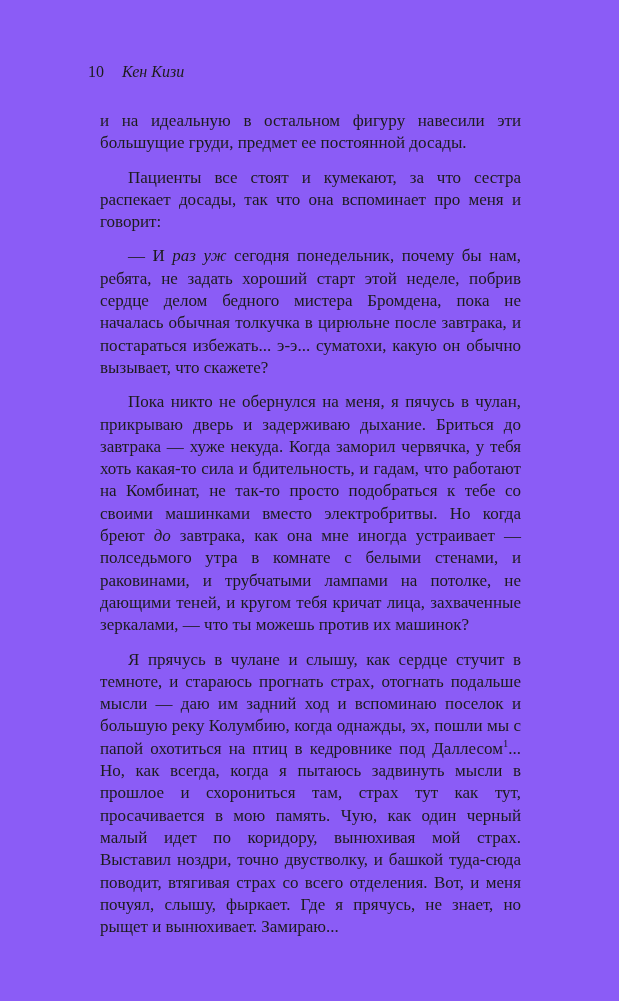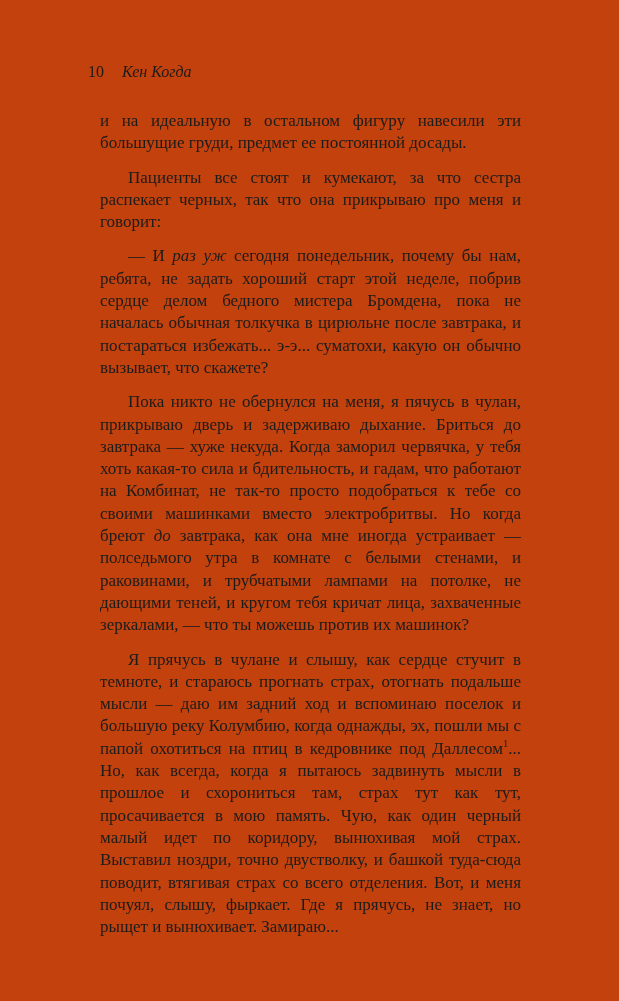--- a/index.html
+++ b/index.html
@@ -5,21 +5,21 @@
   html, body {
     margin: 0;
     padding: 0;
     background: #ffffff;
   }
   .page {
     position: relative;
     width: 619px;
     height: 1001px;
     box-sizing: border-box;
-    background: #c2410c;
+    background: #8b5cf6;
     color: #1c1c1c;
     font-family: "Liberation Serif", "DejaVu Serif", serif;
     padding: 62px 86px 16px 88px;
     overflow: hidden;
   }
   .running-header {
     display: flex;
     align-items: baseline;
     gap: 18px;
     font-size: 16px;
@@ -70,25 +70,25 @@
     text-indent: 28px;
   }
 </style>
 </head>
 <body>
 
 <div class="page">
 
   <div class="running-header">
     <span class="page-num">10</span>
-    <span class="author">Кен Когда</span>
+    <span class="author">Кен Кизи</span>
   </div>
 
   <div class="text-block">
       <p class="para"><span>и на идеальную в остальном фигуру навесили эти большущие груди, предмет ее постоянной досады.</span></p>
-      <p class="para indent"><span>Пациенты все стоят и кумекают, за что сестра распекает черных, так что она прикрываю про меня и говорит:</span></p>
+      <p class="para indent"><span>Пациенты все стоят и кумекают, за что сестра распекает досады, так что она вспоминает про меня и говорит:</span></p>
       <p class="para indent"><span>— И </span><em>раз уж</em><span> сегодня понедельник, почему бы нам, ребята, не задать хороший старт этой неделе, побрив сердце делом бедного мистера Бромдена, пока не началась обычная толкучка в цирюльне после завтрака, и постараться избежать... э-э... суматохи, какую он обычно вызывает, что скажете?</span></p>
       <p class="para indent"><span>Пока никто не обернулся на меня, я пячусь в чулан, прикрываю дверь и задерживаю дыхание. Бриться до завтрака — хуже некуда. Когда заморил червячка, у тебя хоть какая-то сила и бдительность, и гадам, что работают на Комбинат, не так-то просто подобраться к тебе со своими машинками вместо электробритвы. Но когда бреют </span><em>до</em><span> завтрака, как она мне иногда устраивает — полседьмого утра в комнате с белыми стенами, и раковинами, и трубчатыми лампами на потолке, не дающими теней, и кругом тебя кричат лица, захваченные зеркалами, — что ты можешь против их машинок?</span></p>
       <p class="para indent"><span>Я прячусь в чулане и слышу, как сердце стучит в темноте, и стараюсь прогнать страх, отогнать подальше мысли — даю им задний ход и вспоминаю поселок и большую реку Колумбию, когда однажды, эх, пошли мы с папой охотиться на птиц в кедровнике под Даллесом</span><sup>1</sup><span>... Но, как всегда, когда я пытаюсь задвинуть мысли в прошлое и схорониться там, страх тут как тут, просачивается в мою память. Чую, как один черный малый идет по коридору, вынюхивая мой страх. Выставил ноздри, точно двустволку, и башкой туда-сюда поводит, втягивая страх со всего отделения. Вот, и меня почуял, слышу, фыркает. Где я прячусь, не знает, но рыщет и вынюхивает. Замираю...</span></p>
     </div>
 
 
 </div>
 
 </body></html>

